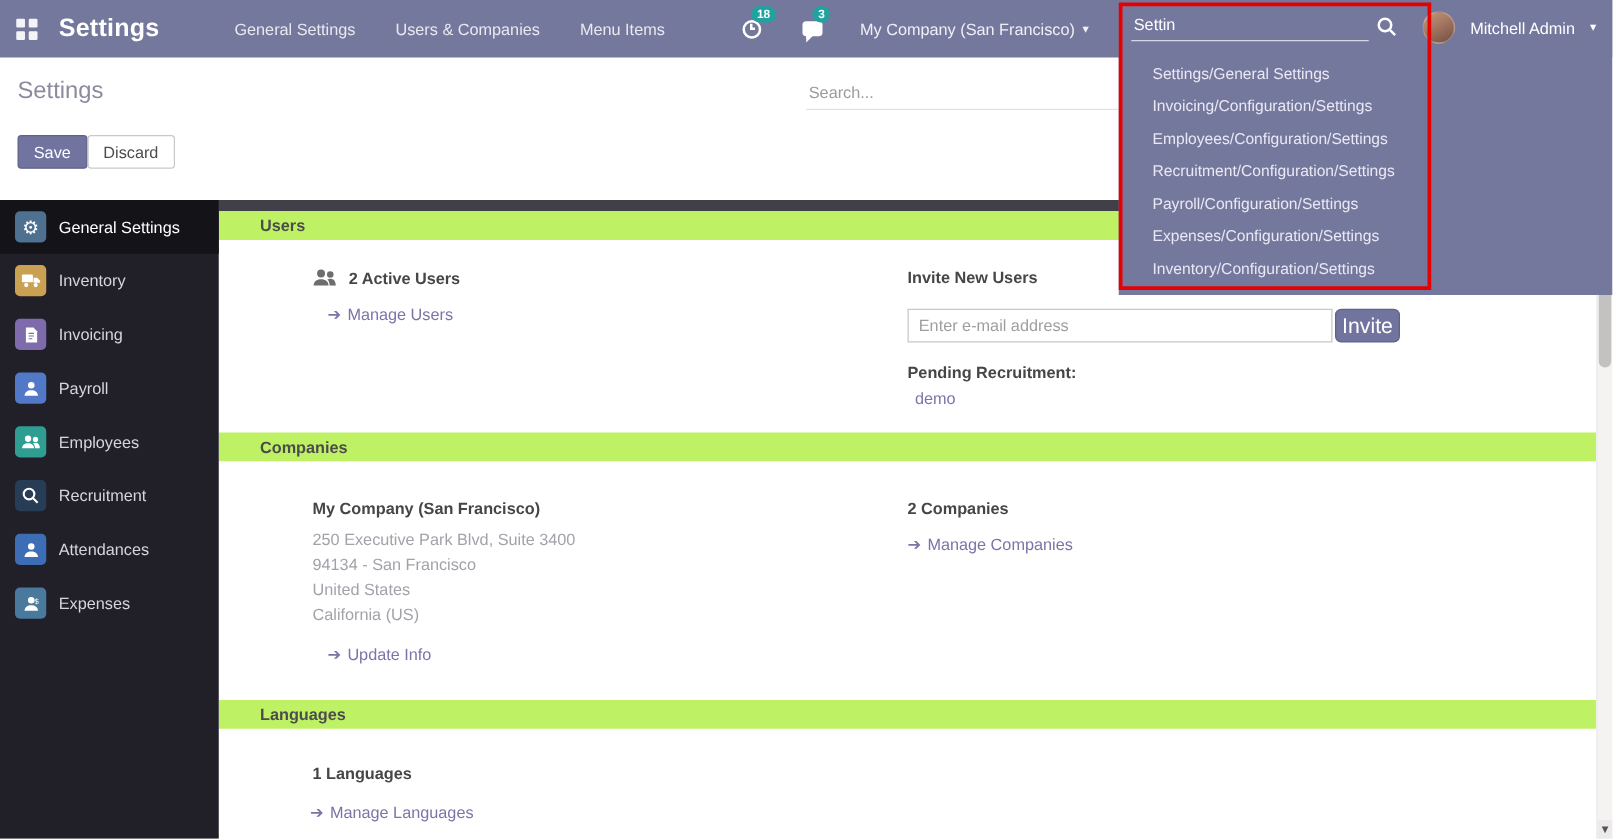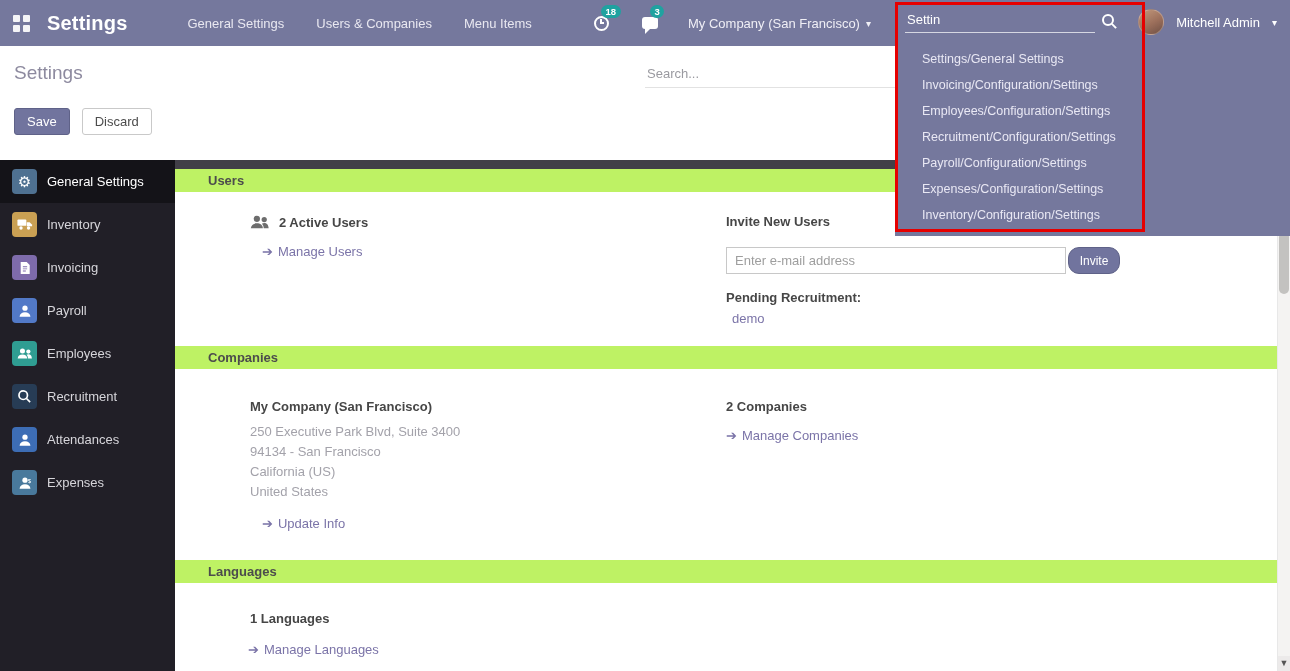--- a/index.html
+++ b/index.html
@@ -37,21 +37,21 @@
   .user-menu { position:absolute; top:9px; right:13px; display:flex; align-items:center; gap:12px; color:#fff; font-size:13px; cursor:pointer; }
   .avatar { width:26px; height:26px; border-radius:50%; background:linear-gradient(150deg,#c49a7d 0%,#9c6f5b 55%,#6e4f44 100%); display:inline-block; border:1px solid rgba(255,255,255,.25); }
   .annotation { position:absolute; left:895px; top:2px; width:250px; height:230px; border:3px solid #e60000; z-index:60; pointer-events:none; }
 
   
   .control-panel { position:absolute; top:46px; left:0; width:1290px; height:114px; background:#fff; z-index:2; }
   .page-title { position:absolute; left:14px; top:16px; font-size:19px; color:#8d8a9f; }
   .cp-search { position:absolute; left:645px; top:14px; width:250px; }
   .cp-search input { width:250px; border:none; border-bottom:1px solid #e2e2e2; font-size:13px; color:#555; padding:6px 2px; outline:none; font-family:"Liberation Sans", sans-serif; }
   .cp-search input::placeholder { color:#9a9aa0; }
-  .cp-buttons { position:absolute; left:14px; top:62px; display:flex; gap:12px; }
+  .cp-buttons { position:absolute; left:14px; top:62px; display:flex; gap:0; }
   .btn { font-size:13px; padding:5px 12px; border-radius:3px; cursor:pointer; font-family:"Liberation Sans", sans-serif; }
   .btn-primary { background:#71749e; border:1px solid #5f6288; color:#fff; }
   .btn-secondary { background:#fff; border:1px solid #c9c9c9; color:#4c4c4c; }
 
   
   .sidebar { position:absolute; left:0; top:160px; width:175px; bottom:0; background:#211f27; z-index:6; }
   .side-item { height:43px; display:flex; align-items:center; gap:10px; padding-left:12px; color:#d6d5da; font-size:13px; cursor:pointer; }
   .side-item.active { background:#141318; color:#fff; }
   .app-icon { width:25px; height:25px; border-radius:4px; display:flex; align-items:center; justify-content:center; flex:none; color:#fff; font-size:15px; }
   .ic0 { background:#4f7191; } .ic1 { background:#caa053; } .ic2 { background:#7e6bab; } .ic3 { background:#5279c7; }
@@ -71,21 +71,21 @@
   .bold-label { font-weight:bold; color:#464646; font-size:13px; }
   .muted { color:#a3a2aa; font-size:13px; line-height:20px; }
   .link { color:#7b74a8; font-size:13px; cursor:pointer; display:inline-flex; align-items:center; gap:5px; }
   .link .arr { font-size:13px; }
   .icon-label-row { display:flex; align-items:center; gap:9px; }
   .users-glyph svg { display:block; }
   .indent12 { margin-left:12px; }
   .invite-row { display:flex; margin-top:18px; align-items:stretch; }
   .invite-row input { width:340px; height:27px; border:1px solid #c8c8c8; padding:0 8px; font-size:13px; color:#555; outline:none; font-family:"Liberation Sans", sans-serif; }
   .invite-row input::placeholder { color:#9e9e9e; }
-  .invite-btn { margin-left:2px; width:52px; background:#71749e; border:1px solid #5f6288; color:#fff; font-size:12px; border-radius:11px; cursor:pointer; font-family:"Liberation Sans", sans-serif; }
+  .invite-btn { margin-left:2px; width:52px; background:#71749e; border:1px solid #5f6288; color:#fff; font-size:17px; border-radius:5px; cursor:pointer; font-family:"Liberation Sans", sans-serif; }
   .mt14 { margin-top:14px; } .mt16 { margin-top:16px; } .mt8 { margin-top:8px; } .mt6 { margin-top:6px; }
   .pad-top30 { padding-top:30px; }
   .demo-link { margin-left:6px; }
 
   
   .scrollbar { position:absolute; right:0; top:160px; bottom:0; width:13px; background:#f4f3f2; border-left:1px solid #e8e8e8; z-index:3; }
   .scroll-thumb { position:absolute; top:72px; left:1px; right:1px; height:62px; background:#c3c2c0; border-radius:6px; cursor:pointer; }
   .scroll-down { position:absolute; bottom:0; left:0; width:100%; height:15px; background:#eceaea; color:#555; font-size:9px; text-align:center; line-height:15px; cursor:pointer; }
 </style>
 </head>
@@ -240,22 +240,22 @@
     </div>
   </div>
 
   <div class="section-header">Companies</div>
   <div class="section-body body-companies">
     <div class="col col-left pad-top30" style="padding-top:30px;">
       <div class="bold-label">My Company (San Francisco)</div>
       <div class="muted mt8">
         <div>250 Executive Park Blvd, Suite 3400</div>
         <div>94134 - San Francisco</div>
+        <div>United States</div>
         <div>California (US)</div>
-        <div>United States</div>
       </div>
       <div class="mt14 indent12">
         <span class="link">
           <span class="arr">➔</span>
           <span>Update Info</span>
         </span>
       </div>
     </div>
     <div class="col col-right" style="padding-top:30px;">
       <div class="bold-label">2 Companies</div>

